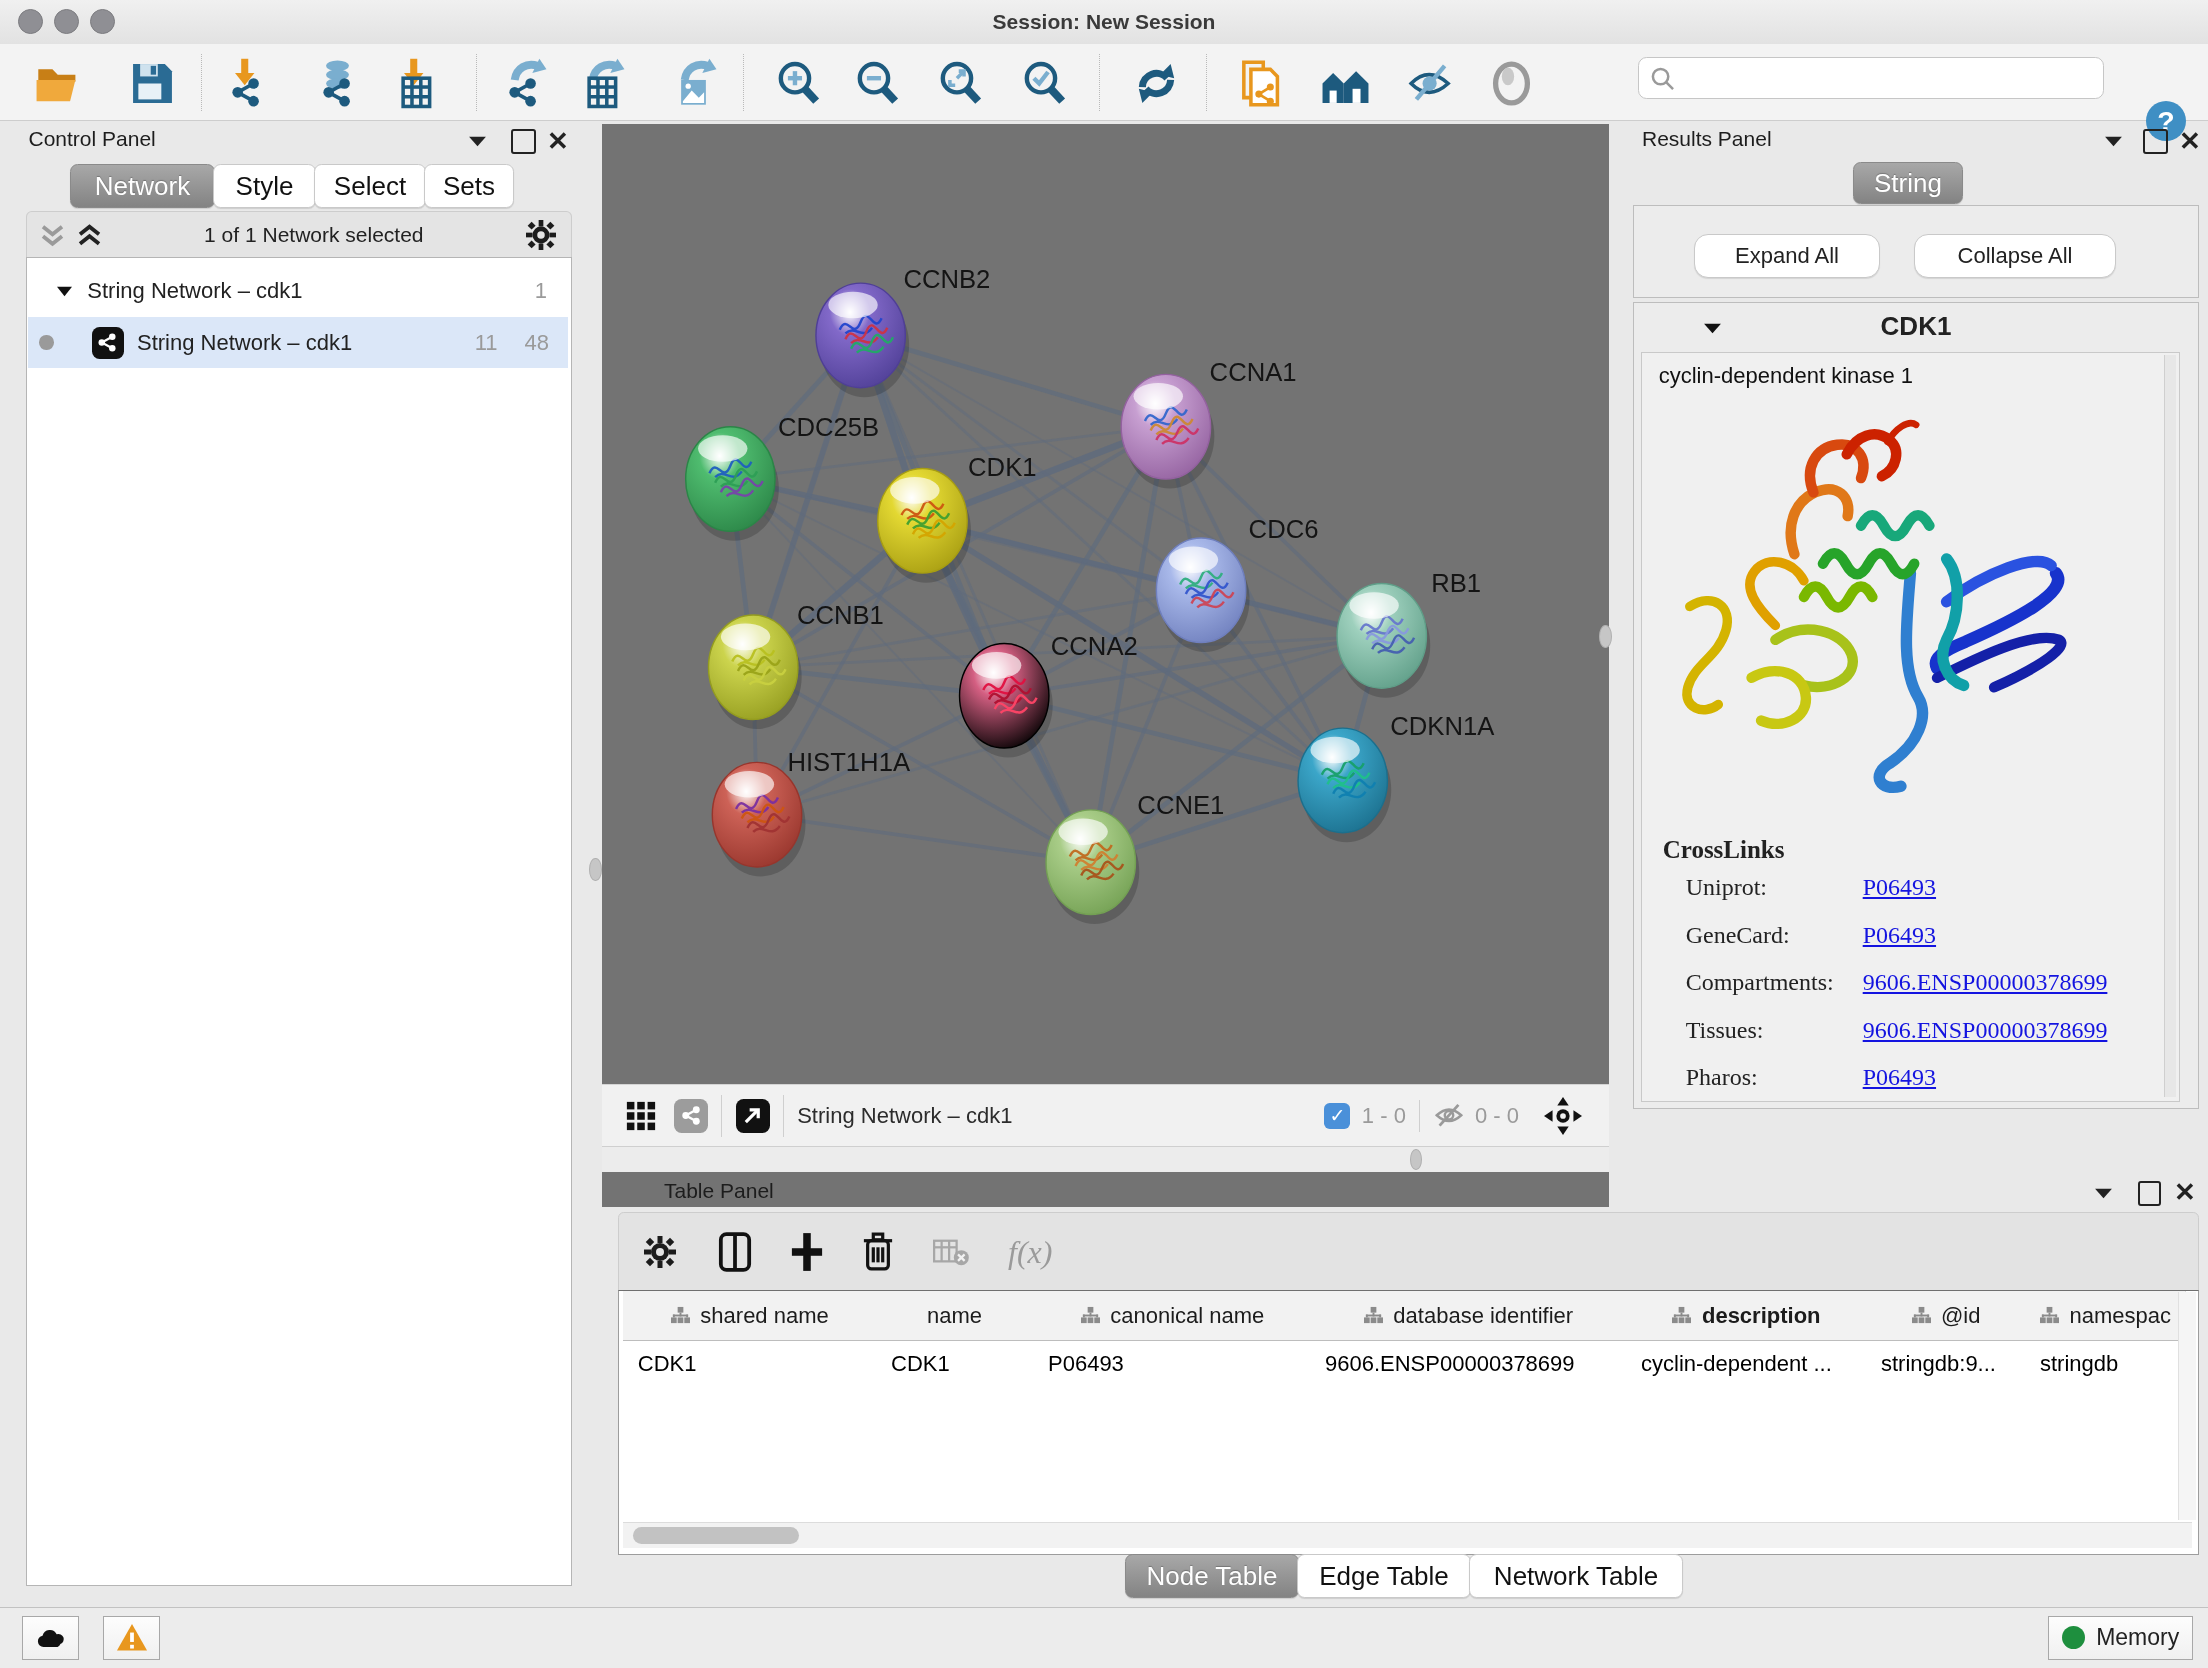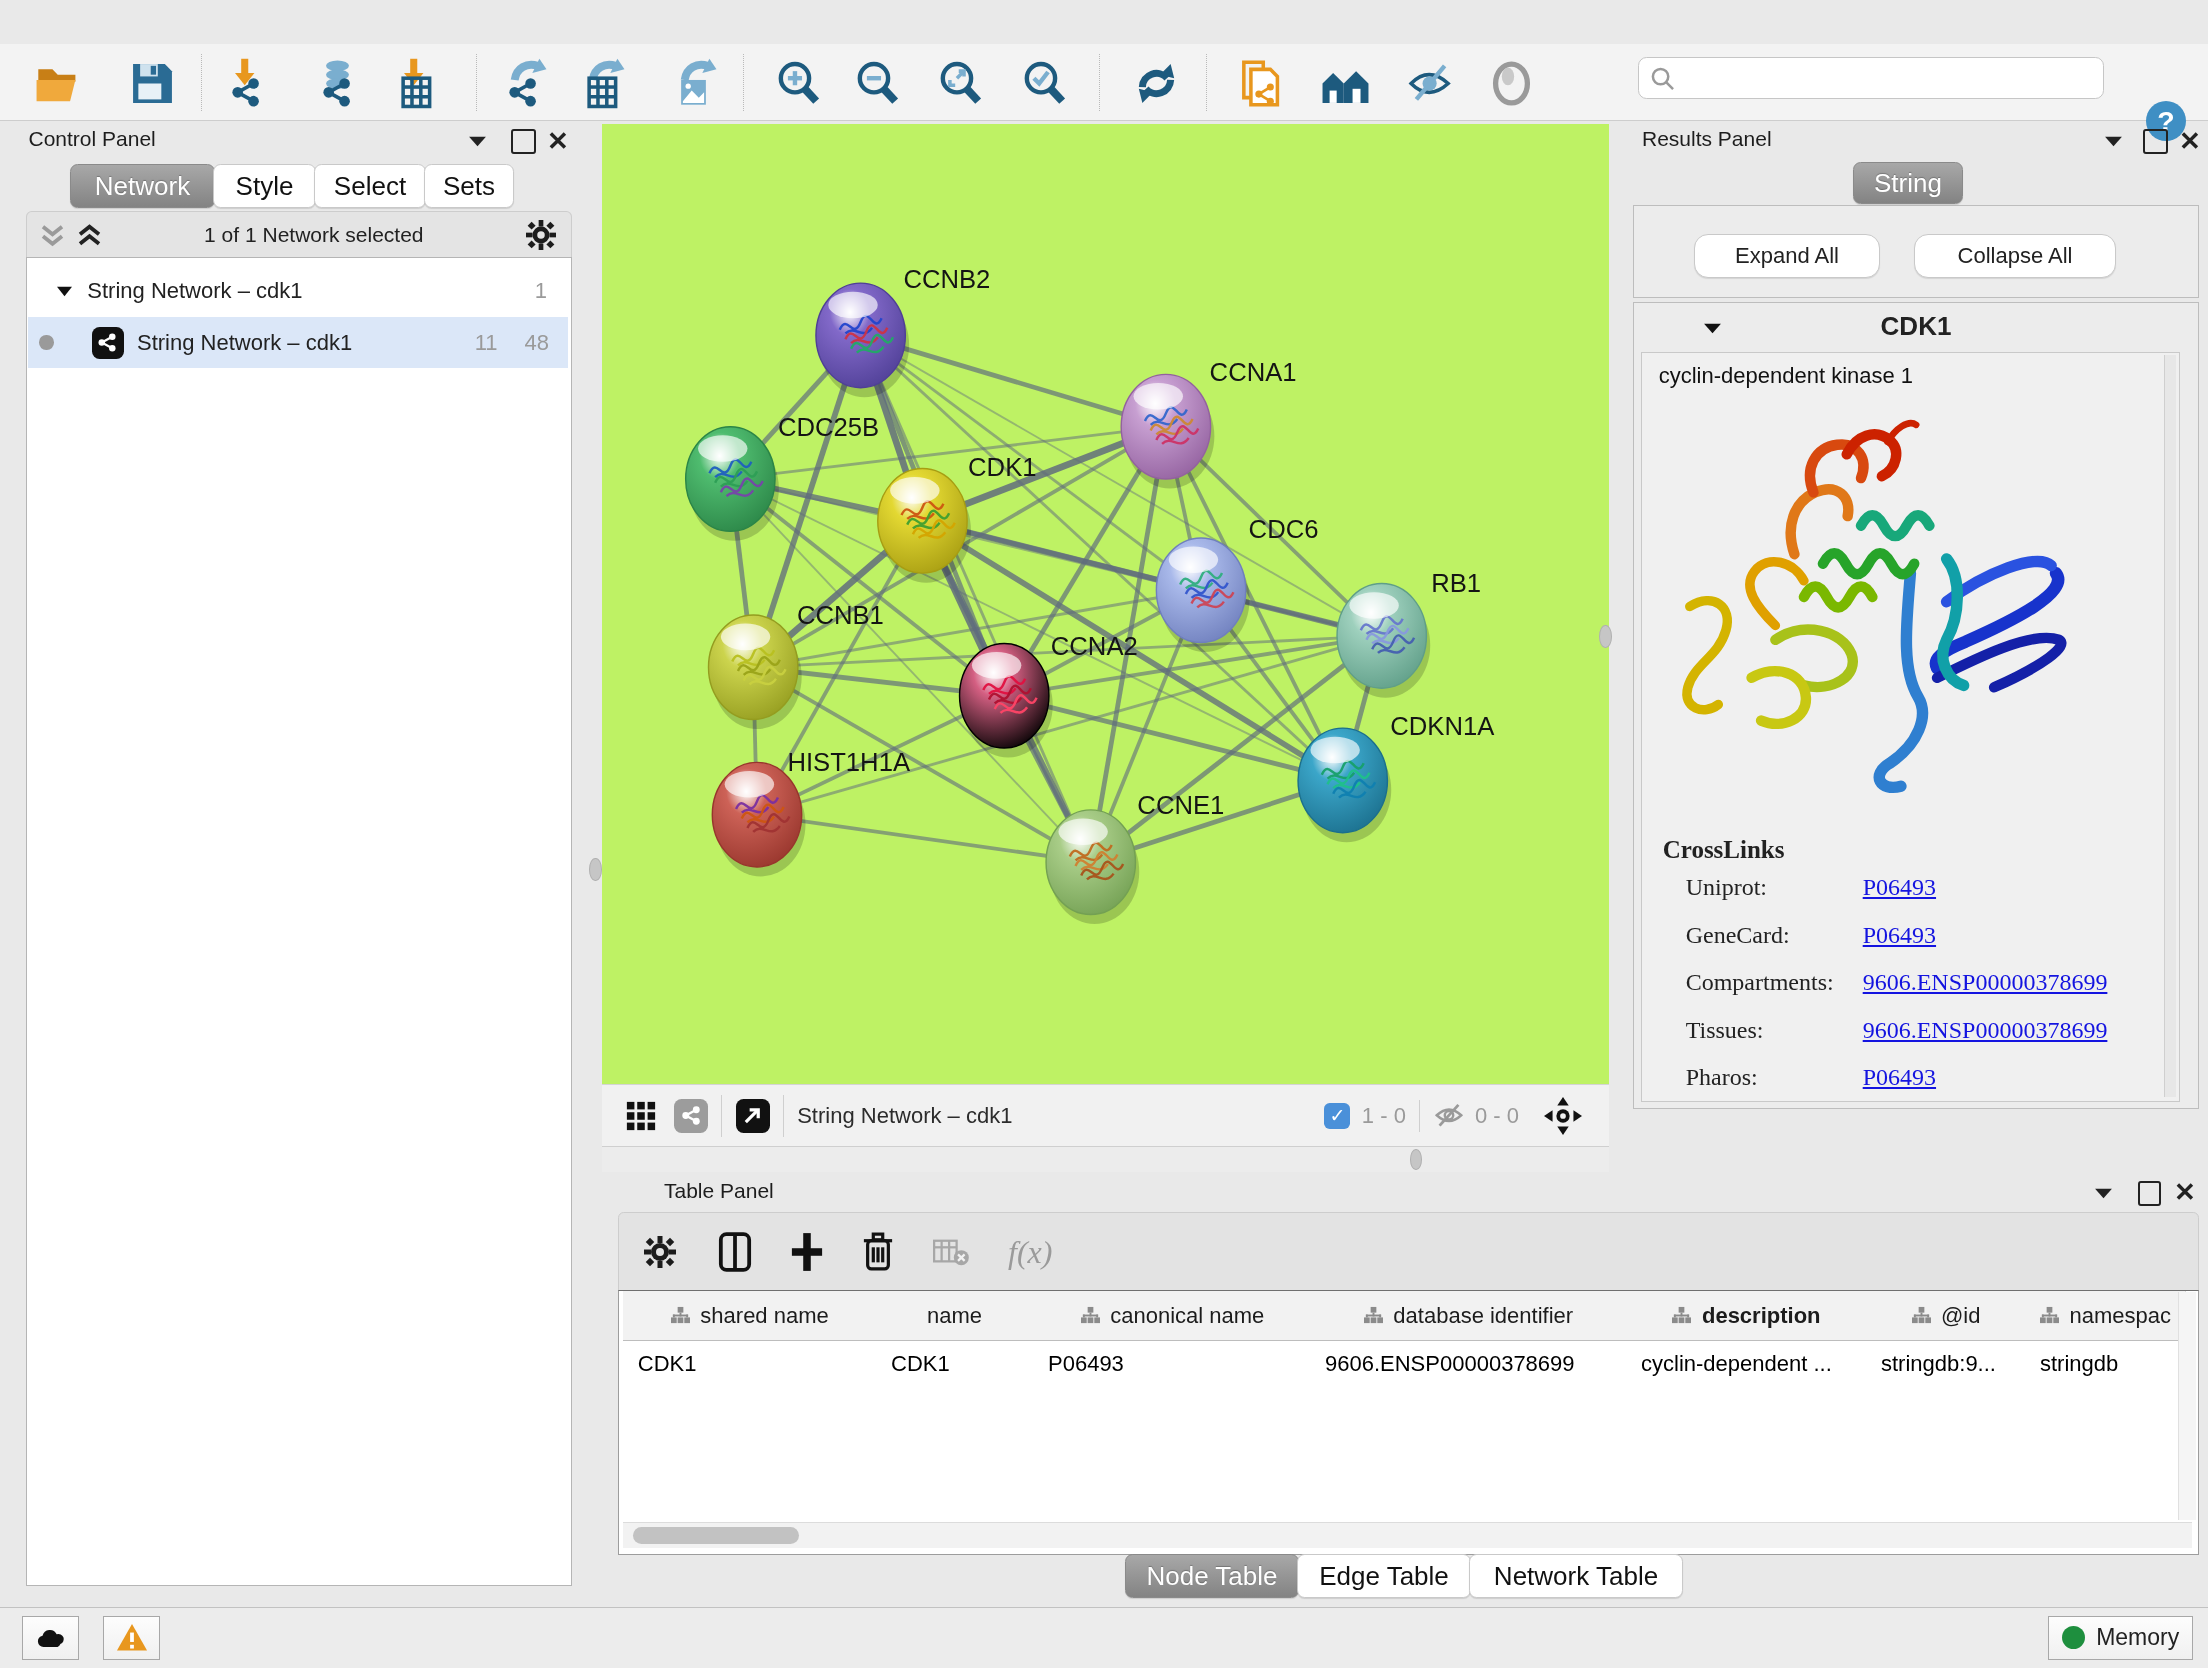--- a/index.html
+++ b/index.html
@@ -24,21 +24,21 @@
   .tab{position:absolute;height:42px;border:1px solid #c9c9c9;background:#fff;border-radius:7.6px;
     font-size:26px;display:flex;align-items:center;justify-content:center;color:#111;box-shadow:0 1px 1px rgba(0,0,0,.12);}
   .tab.sel{background:linear-gradient(#a8a8a8,#838383);color:#fff;border-color:#8a8a8a;text-shadow:0 -1px 1px rgba(0,0,0,.25);}
   
   #cp-box{left:26px;top:257px;width:544px;height:1327px;background:#fff;border:1px solid #b5b5b5;}
   #cp-sub{left:26px;top:211px;width:544px;height:46px;background:#e4e4e4;border:1px solid #cdcdcd;border-bottom:none;
     border-radius:5.7px 5.7px 0 0;display:flex;align-items:center;}
   .treerow{position:absolute;left:1px;width:540px;height:51px;display:flex;align-items:center;font-size:22px;}
   .cnt{color:#9a9a9a;}
   
-  #canvas{left:602px;top:124px;width:1007px;height:961px;background:#bef264;}
+  #canvas{left:602px;top:124px;width:1007px;height:1083px;background:#737373;}
   #cstat{left:602px;top:1084px;width:1007px;height:61px;background:#f1f1f1;border-top:1px solid #d4d4d4;
     border-bottom:1px solid #cfcfcf;display:flex;align-items:center;}
   #cstat2{left:602px;top:1147px;width:1007px;height:25px;background:#ececec;}
   .vsep{width:0;height:42px;border-left:1px solid #cfcfcf;margin:0 13.3px;}
   .blackbtn{width:34px;height:34px;border-radius:7.6px;background:#111;display:flex;align-items:center;justify-content:center;}
   .graybtn{width:34px;height:34px;border-radius:7.6px;background:#9c9c9c;display:flex;align-items:center;justify-content:center;}
   .statxt{font-size:22px;color:#9a9a9a;}
   .splitdot{width:10.5px;height:21px;border-radius:50%;background:#c6c6c6;border:1px solid #b0b0b0;}
   
   .rbox{background:#ececec;border:1px solid #bdbdbd;}
@@ -60,20 +60,26 @@
   .statbtn{position:absolute;top:7.6px;height:42px;background:linear-gradient(#fdfdfd,#f0f0f0);border:1px solid #a8a8a8;
     display:flex;align-items:center;justify-content:center;}
   svg{display:block;}
   text{font-family:"Liberation Sans",sans-serif;}
 </style>
 </head>
 <body>
 
 <div id="window">
 
+  <div class="abs" id="titlebar">
+    <div class="abs tl" style="left:18px"></div>
+    <div class="abs tl" style="left:54px"></div>
+    <div class="abs tl" style="left:90px"></div>
+    <div class="abs" id="wtitle">Session: New Session</div>
+  </div>
 
   <div class="abs" id="toolbar">
       <div class="tbi" style="left: 33px;">
         <svg width="53" height="53" viewBox="0 0 60 60">
           <path d="M6,14 h16 l6,6 h20 v8 H6 Z" fill="#c87f16"></path>
           <path d="M4,26 h44 l-6,24 H4 Z" fill="#f0a93c"></path>
         </svg>
       </div>
       <div class="tbi" style="left: 126px;">
         <svg width="53" height="53" viewBox="0 0 60 60">

